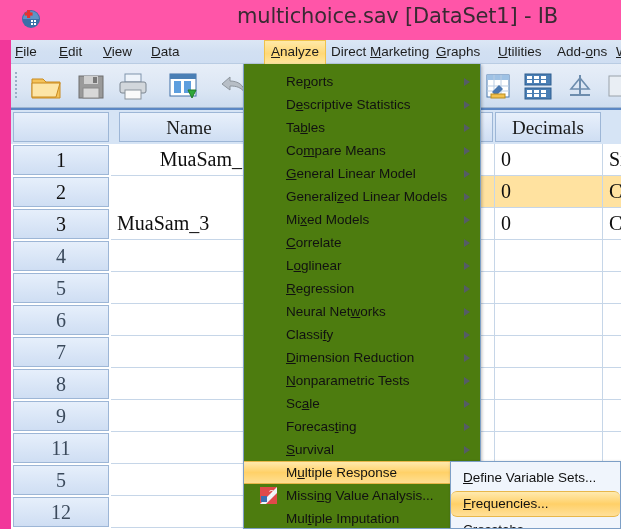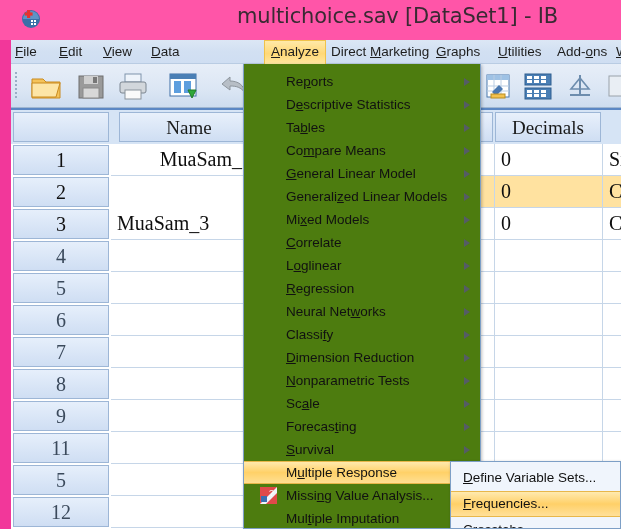--- a/index.html
+++ b/index.html
@@ -179,20 +179,21 @@
     font-size: 13.5px;
     color: #111;
     padding-left: 12px;
     white-space: nowrap;
   }
   .sm-item.sel {
     background: linear-gradient(to bottom,#ffeaaf 0%,#ffd068 50%,#ffe09a 100%);
     border-top: 1px solid #e8b74a;
     border-bottom: 1px solid #e8b74a;
     line-height: 24px;
+    border-radius: 6px;
   }
   u.ak { text-decoration: underline; }
 </style>
 </head>
 <body>
 
 <div id="app">
 
   <div class="pinkstrip-left"></div>
 

